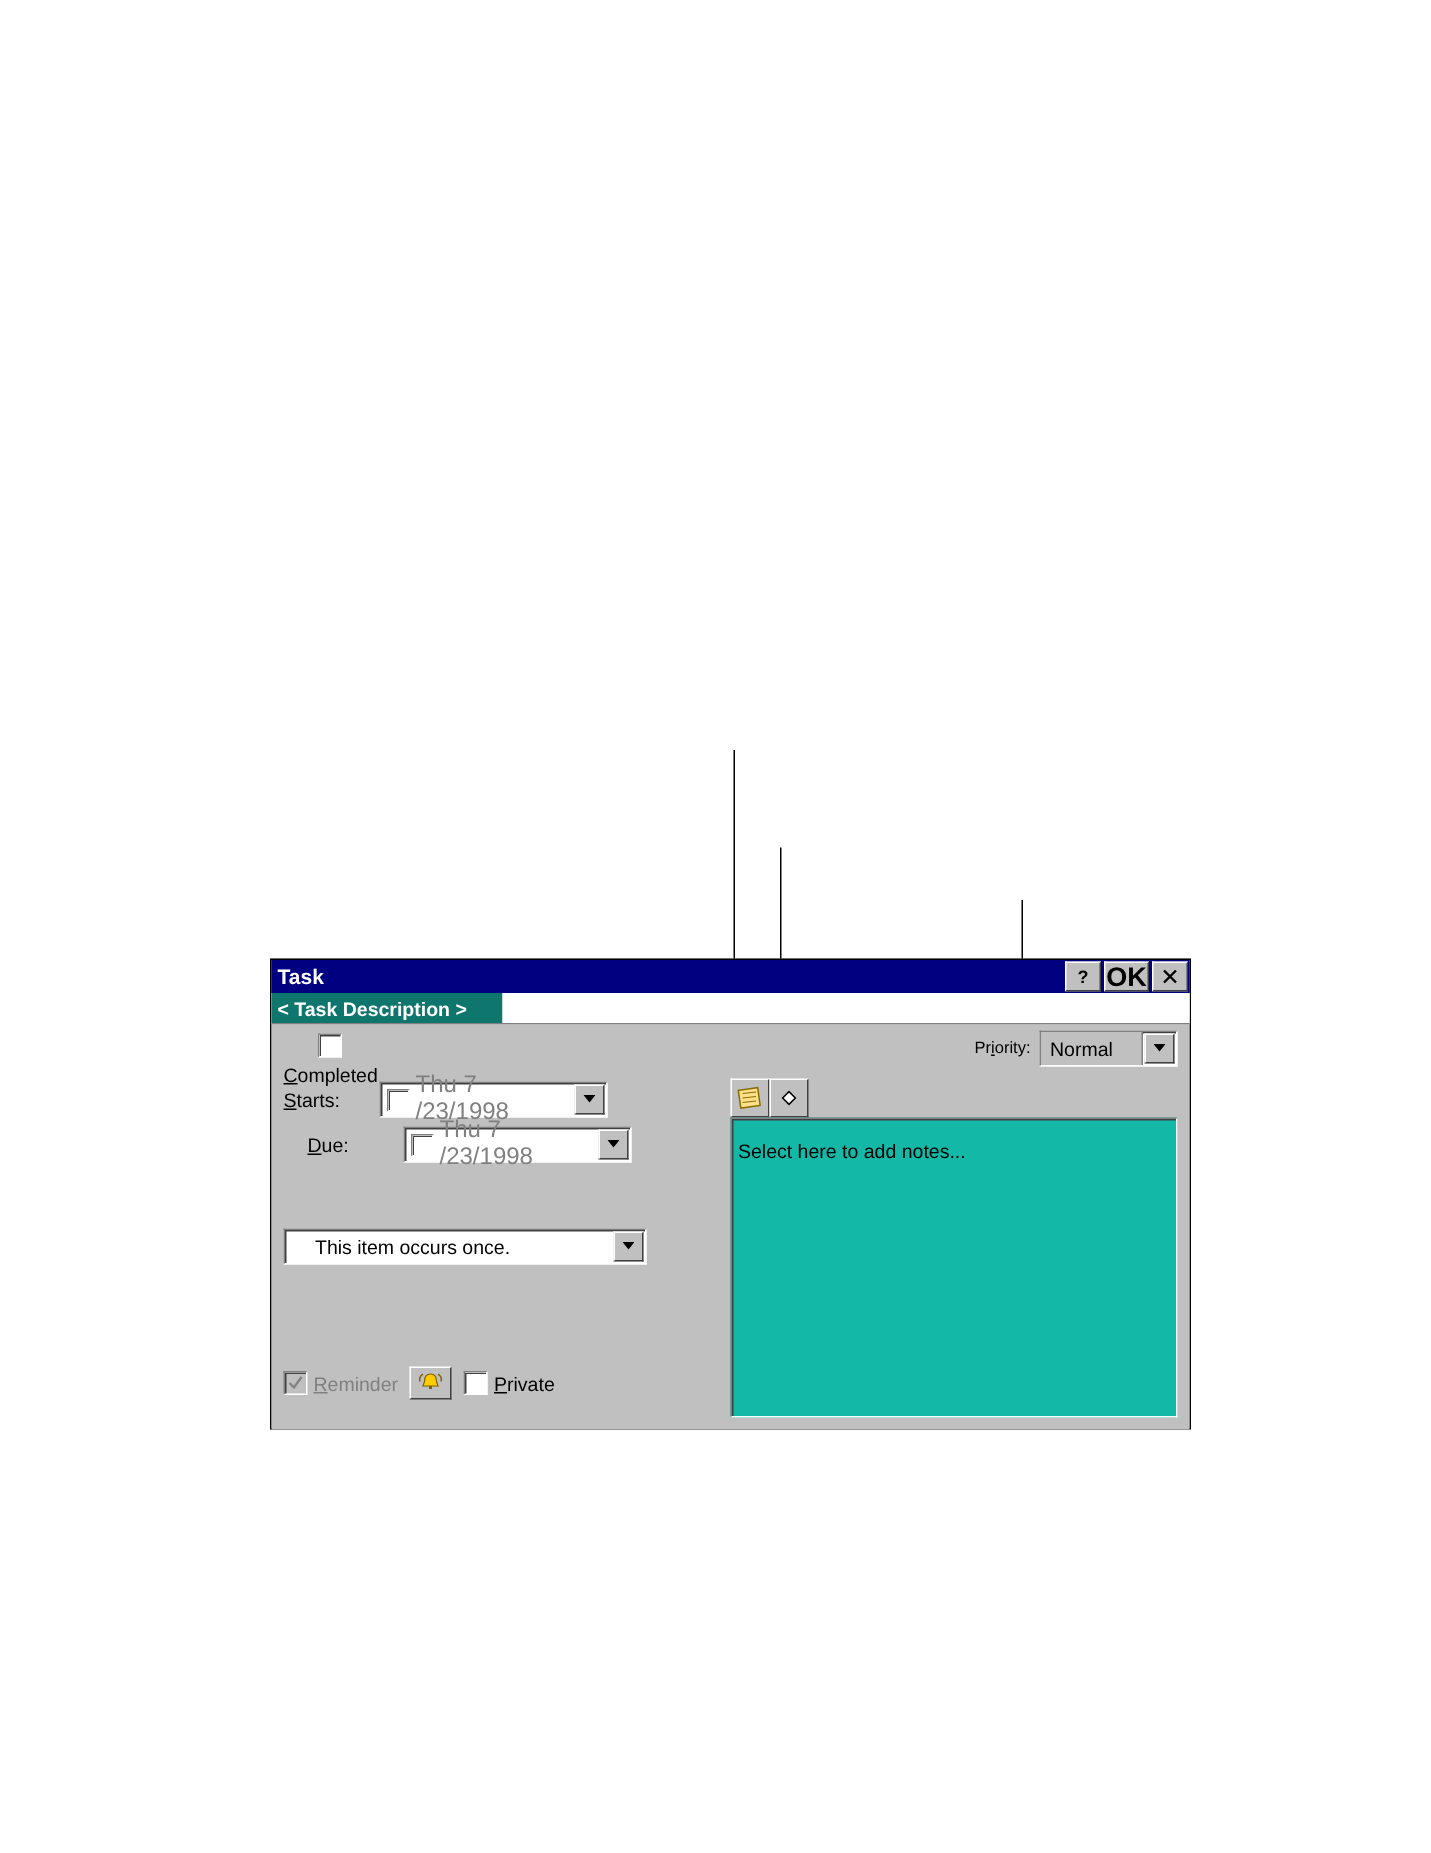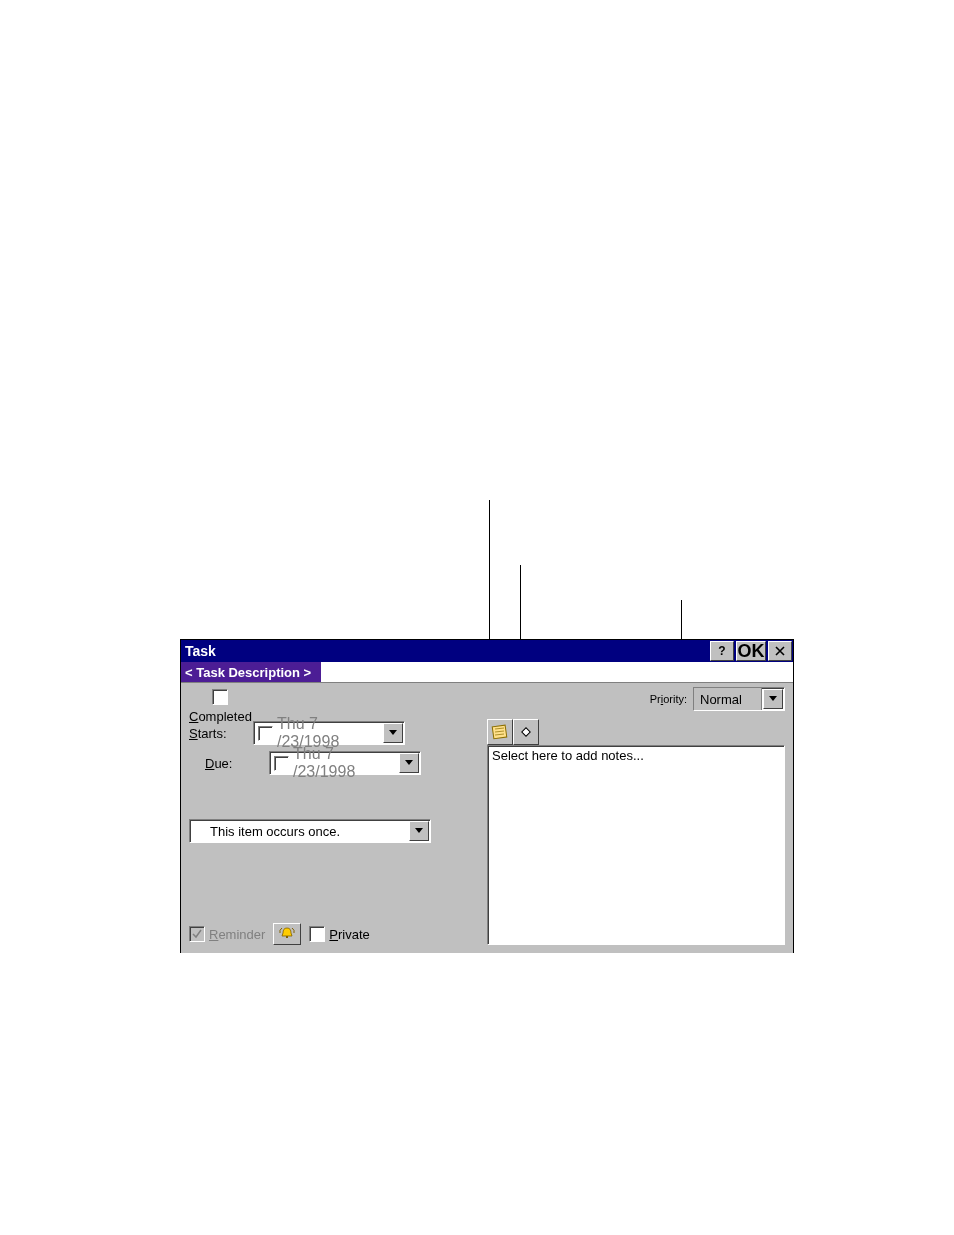--- a/index.html
+++ b/index.html
@@ -64,24 +64,24 @@
   .titlebtn.close { width: 22px; }
 
   .subject-row {
     height: 20px;
     background: #fff;
     display: flex;
     align-items: stretch;
     border-bottom: 1px solid #808080;
   }
   .subject-label {
-    background: #4c1d95;
+    background: #0f766e;
     color: #fff;
     font-weight: bold;
-    padding: 2px 10px 2px 4px;
+    padding: 2px 24px 2px 4px;
     font-size: 13px;
     display: flex;
     align-items: center;
   }
   .subject-input {
     flex: 1;
     background: #fff;
   }
 
   .client {
@@ -199,21 +199,21 @@
     border-bottom: 1px solid #fff;
     box-shadow: inset 1px 1px 0 #404040;
     display: flex;
     align-items: center;
   }
   .recur-combo .txt { flex:1; padding-left:20px; font-size:13px; }
 
   .bottom-row {
     position: absolute;
     left: 8px;
-    bottom: 8px;
+    bottom: 20px;
     display: flex;
     align-items: center;
     gap: 8px;
   }
   .reminder-check .checkbox { background:#c0c0c0; }
   .bell-btn {
     width: 26px; height: 20px;
     background:#c0c0c0;
     border-top:1px solid #fff;border-left:1px solid #fff;
     border-right:1px solid #404040;border-bottom:1px solid #404040;
@@ -235,25 +235,25 @@
     border-right:1px solid #404040;border-bottom:1px solid #404040;
     display:flex;align-items:center;justify-content:center;
   }
 
   .notes-box {
     position:absolute;
     left:306px;
     top: 62px;
     right:8px;
     bottom:8px;
-    background:#ffffff;
+    background:#14b8a6;
     border-top:1px solid #808080;border-left:1px solid #808080;
     border-right:1px solid #fff;border-bottom:1px solid #fff;
     box-shadow: inset 1px 1px 0 #404040;
-    padding:2px 4px;
+    padding:14px 4px;
     font-size:13px;
   }
   .priority-label{font-size:11px;}
   .priority-label .ul{text-decoration:underline;}
 </style>
 </head>
 <body>
 
 <div class="callout-line" style="left:489px; top:500px; height:246px;"></div>
 <div class="callout-line" style="left:520px; top:565px; height:181px;"></div>

